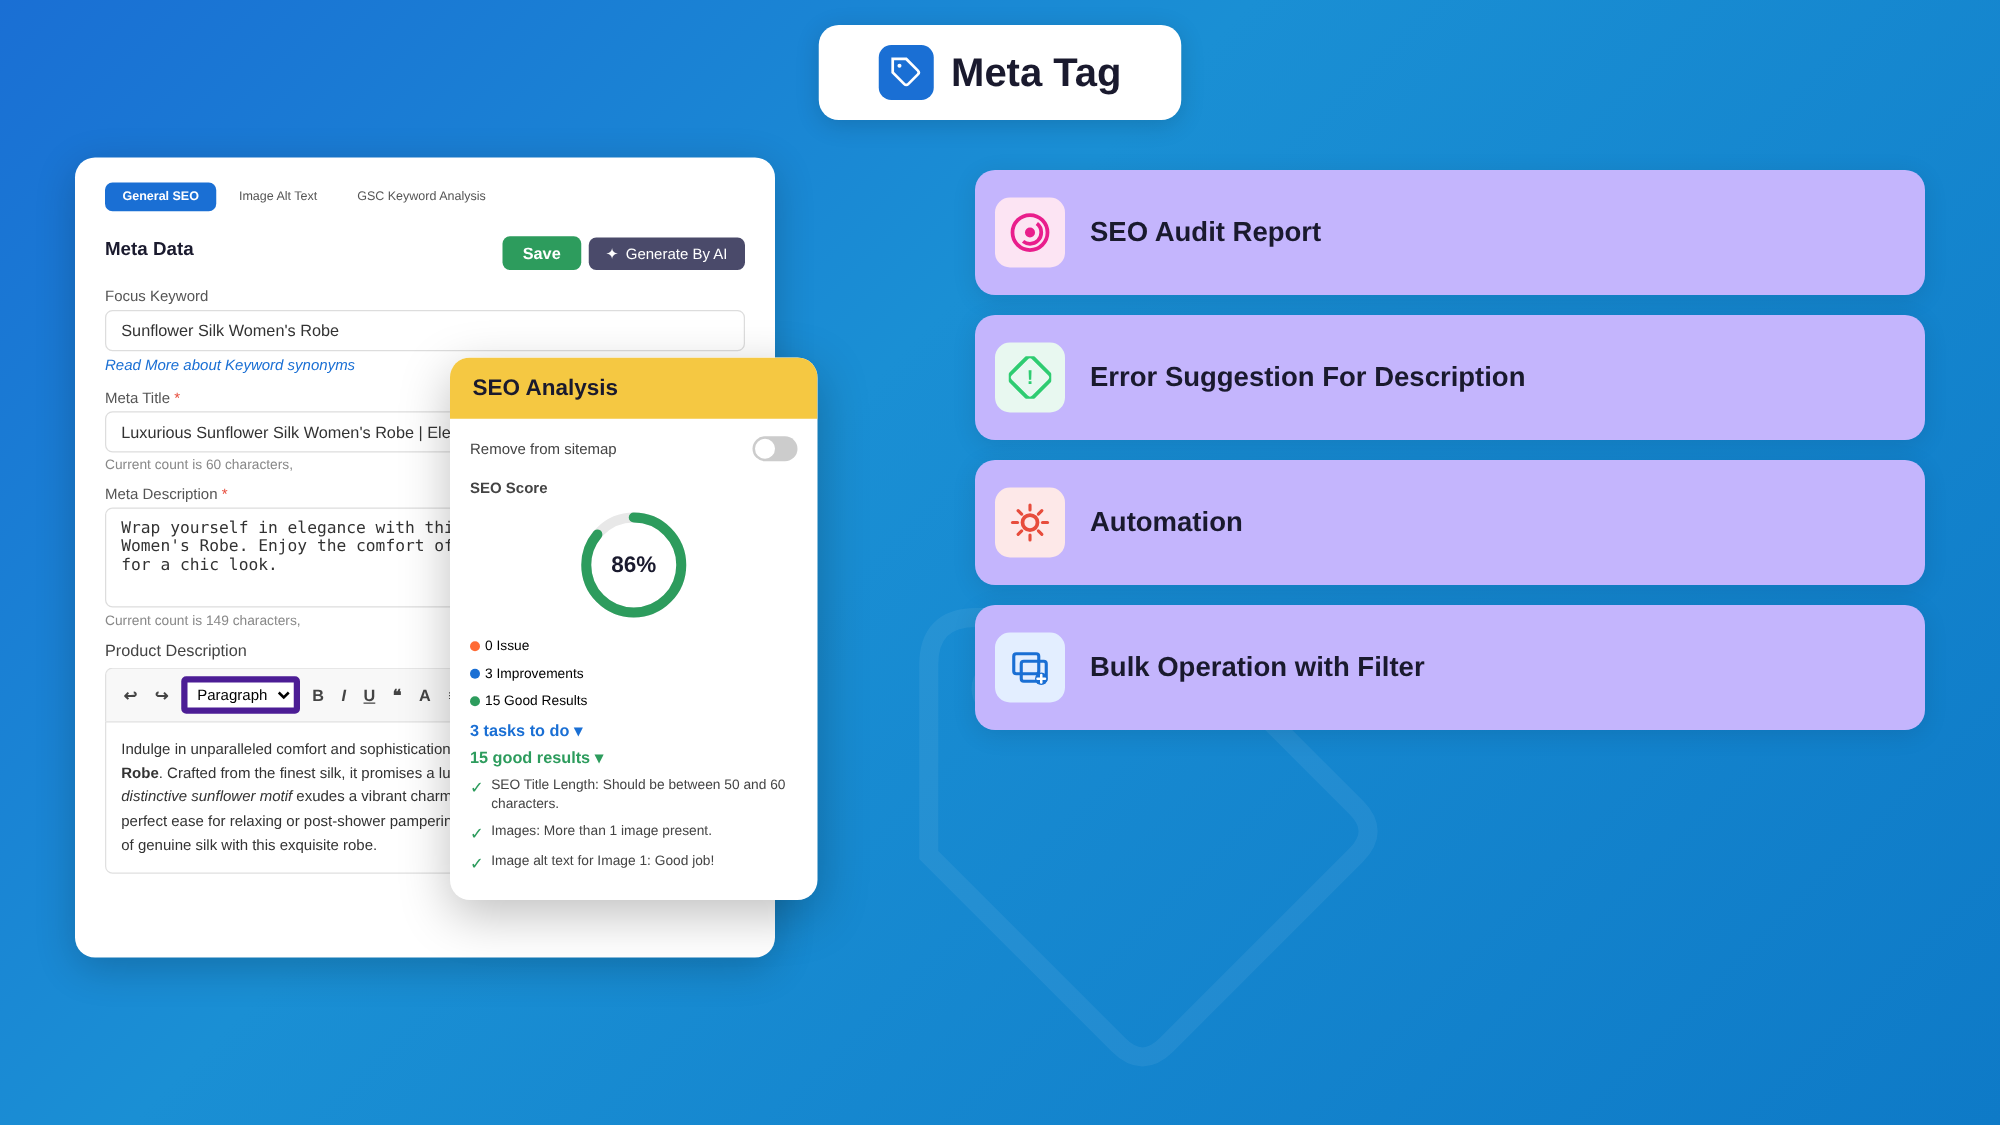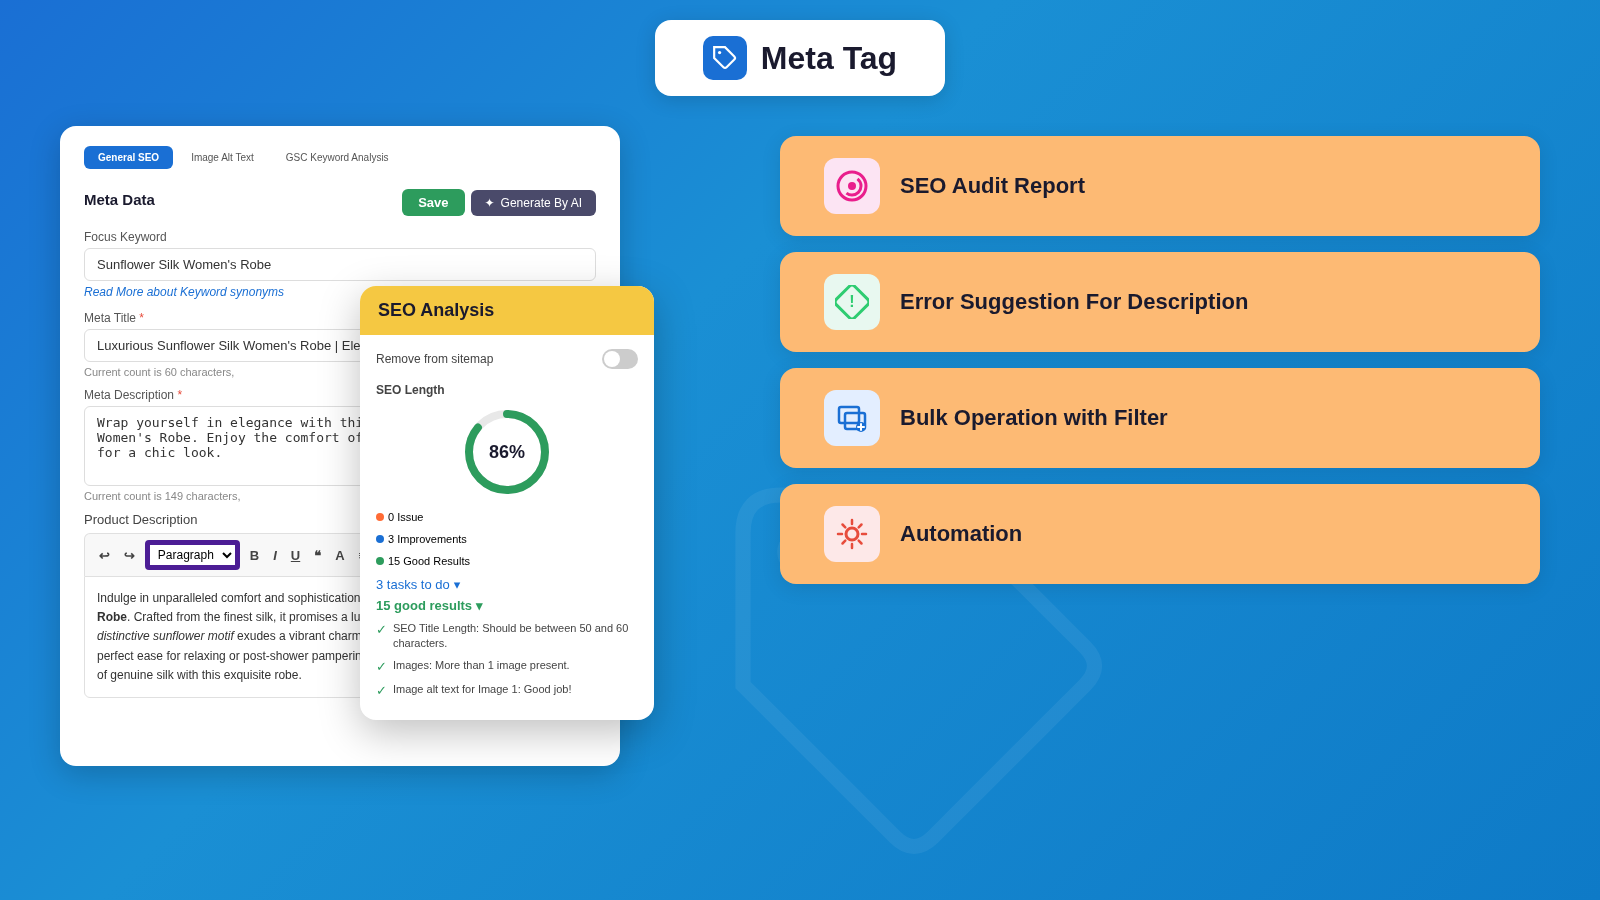--- a/index.html
+++ b/index.html
@@ -338,21 +338,21 @@
     }
     .badge-dot.orange { background: #ff6b35; }
     .badge-dot.blue { background: #1a6fd4; }
     .badge-dot.green { background: #2d9c5d; }
 
     .tasks-section {
       margin-top: 10px;
     }
     .tasks-header {
       font-size: 13px;
-      font-weight: 400;
+      font-weight: 700;
       color: #1a6fd4;
       margin-bottom: 6px;
       cursor: pointer;
       display: flex;
       align-items: flex-end;
       gap: 4px;
     }
     .good-results-header {
       font-size: 13px;
       font-weight: 700;
@@ -382,23 +382,23 @@
     
     .right-panel {
       flex: 1;
       display: flex;
       flex-direction: column;
       gap: 16px;
       padding-top: 10px;
     }
 
     .feature-card {
-      background: #fdba74;
+      background: #c4b5fd;
       border-radius: 16px;
-      padding: 22px 44px;
+      padding: 22px 16px;
       display: flex;
       align-items: center;
       gap: 20px;
       box-shadow: 0 4px 20px rgba(0,0,0,0.1);
       cursor: pointer;
       transition: transform 0.1s;
     }
     .feature-icon-wrap {
       width: 56px;
       height: 56px;
@@ -520,21 +520,21 @@
       <div class="seo-analysis-header">
         <span class="seo-analysis-title">SEO Analysis</span>
       </div>
       <div class="seo-analysis-body">
 
         <div class="toggle-row">
           <span>Remove from sitemap</span>
           <div class="toggle"></div>
         </div>
 
-        <div class="seo-score-label">SEO Length</div>
+        <div class="seo-score-label">SEO Score</div>
         <div class="score-circle-wrap">
           <div class="score-circle">
             <svg width="90" height="90" viewBox="0 0 90 90">
               <circle cx="45" cy="45" r="38" fill="none" stroke="#e8e8e8" stroke-width="8"></circle>
               <circle cx="45" cy="45" r="38" fill="none" stroke="#2d9c5d" stroke-width="8" stroke-dasharray="238.76" stroke-dashoffset="33.43" stroke-linecap="round"></circle>
             </svg>
             <span class="score-text">86%</span>
           </div>
         </div>
 
@@ -599,35 +599,20 @@
 
     <div class="feature-card">
       <div class="feature-icon-wrap" style="background: #e8f8f0;">
         <svg width="34" height="34" viewBox="0 0 34 34">
           <rect x="4" y="4" width="26" height="26" rx="4" fill="none" stroke="#2ecc71" stroke-width="3" transform="rotate(45 17 17)"></rect>
           <text x="17" y="22" text-anchor="middle" font-size="16" font-weight="bold" fill="#2ecc71">!</text>
         </svg>
       </div>
       <div class="feature-text-wrap">
         <span class="feature-title">Error Suggestion For Description</span>
-      </div>
-    </div>
-
-    <div class="feature-card">
-      <div class="feature-icon-wrap" style="background: #e3eeff;">
-        <svg width="34" height="34" viewBox="0 0 34 34">
-          <rect x="4" y="6" width="20" height="16" rx="2" fill="none" stroke="#1a6fd4" stroke-width="2.5"></rect>
-          <rect x="10" y="12" width="20" height="16" rx="2" fill="none" stroke="#1a6fd4" stroke-width="2.5"></rect>
-          <circle cx="26" cy="26" r="5" fill="#1a6fd4"></circle>
-          <line x1="26" y1="23" x2="26" y2="29" stroke="white" stroke-width="2" stroke-linecap="round"></line>
-          <line x1="23" y1="26" x2="29" y2="26" stroke="white" stroke-width="2" stroke-linecap="round"></line>
-        </svg>
-      </div>
-      <div class="feature-text-wrap">
-        <span class="feature-title">Bulk Operation with Filter</span>
       </div>
     </div>
 
     <div class="feature-card">
       <div class="feature-icon-wrap" style="background: #fde8e8;">
         <svg width="34" height="34" viewBox="0 0 34 34">
           <circle cx="17" cy="17" r="6" fill="none" stroke="#e74c3c" stroke-width="3"></circle>
           <g stroke="#e74c3c" stroke-width="2.5" stroke-linecap="round">
             <line x1="17" y1="3" x2="17" y2="7"></line>
             <line x1="17" y1="27" x2="17" y2="31"></line>
@@ -638,20 +623,35 @@
             <line x1="26.5" y1="7.5" x2="23.7" y2="10.3"></line>
             <line x1="10.3" y1="23.7" x2="7.5" y2="26.5"></line>
           </g>
         </svg>
       </div>
       <div class="feature-text-wrap">
         <span class="feature-title">Automation</span>
       </div>
     </div>
 
+    <div class="feature-card">
+      <div class="feature-icon-wrap" style="background: #e3eeff;">
+        <svg width="34" height="34" viewBox="0 0 34 34">
+          <rect x="4" y="6" width="20" height="16" rx="2" fill="none" stroke="#1a6fd4" stroke-width="2.5"></rect>
+          <rect x="10" y="12" width="20" height="16" rx="2" fill="none" stroke="#1a6fd4" stroke-width="2.5"></rect>
+          <circle cx="26" cy="26" r="5" fill="#1a6fd4"></circle>
+          <line x1="26" y1="23" x2="26" y2="29" stroke="white" stroke-width="2" stroke-linecap="round"></line>
+          <line x1="23" y1="26" x2="29" y2="26" stroke="white" stroke-width="2" stroke-linecap="round"></line>
+        </svg>
+      </div>
+      <div class="feature-text-wrap">
+        <span class="feature-title">Bulk Operation with Filter</span>
+      </div>
+    </div>
+
   </div>
 </div>
 
 <div class="bg-tag-icon">
   <svg width="380" height="380" viewBox="0 0 100 100" fill="none">
     <path d="M55 5 L95 45 Q100 50 95 55 L55 95 Q50 100 45 95 L5 55 V15 Q5 5 15 5 Z" stroke="white" stroke-width="4" fill="none"></path>
     <circle cx="20" cy="20" r="6" fill="white"></circle>
   </svg>
 </div>
 

